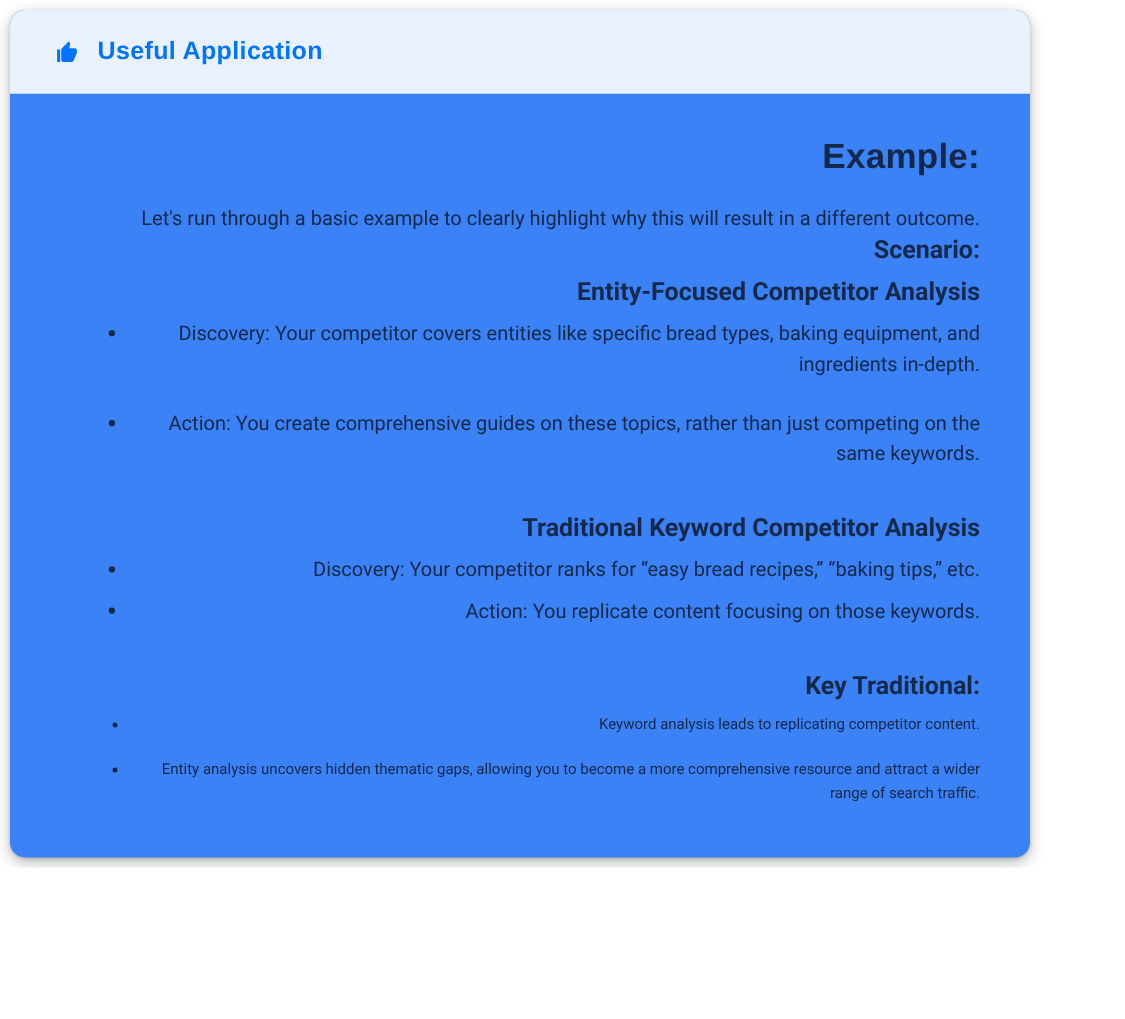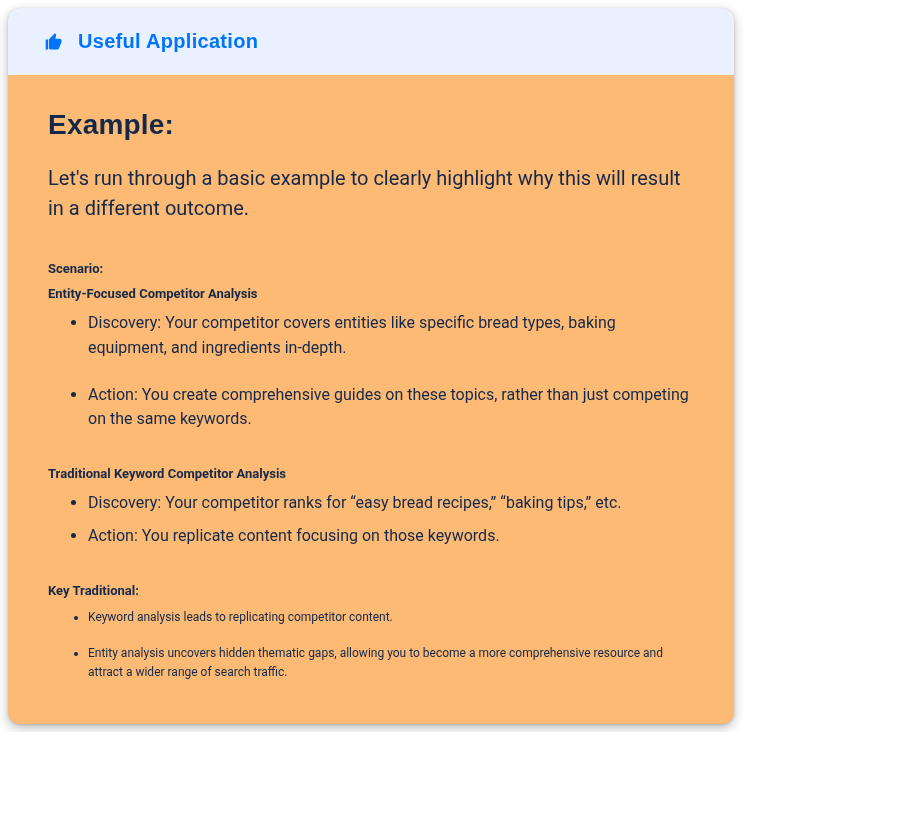--- a/index.html
+++ b/index.html
@@ -6,22 +6,22 @@
       margin: 0;
       padding: 0;
       box-sizing: border-box;
     }
     body {
       font-family: -apple-system, BlinkMacSystemFont, 'Segoe UI', Roboto, Helvetica, Arial, sans-serif;
       background: #fff;
       padding: 8px;
     }
     .card {
-      width: 726px;
-      background: #fdba74;
+      width: 816px;
+      background: #3b82f6;
       border-radius: 12px;
       box-shadow: 0 4px 12px rgba(0,0,0,0.25), 0 1px 3px rgba(0,0,0,0.15);
       overflow: hidden;
     }
     .card-header {
       background: #e8f1fd;
       padding: 22px 36px;
       display: flex;
       align-items: center;
       gap: 14px;
@@ -33,41 +33,41 @@
     }
     .card-header .title {
       font-family: 'Arial Narrow', 'Helvetica Neue Condensed', Arial, sans-serif;
       font-stretch: condensed;
       font-weight: 800;
       font-size: 20px;
       color: #0074ff;
       letter-spacing: 0.3px;
     }
     .card-body {
-      padding: 34px 40px 42px 40px;
+      padding: 34px 40px 42px 56px;
       color: #14284a;
+      text-align: right;
     }
     .example-heading {
       font-family: 'Arial Narrow', 'Helvetica Neue Condensed', Arial, sans-serif;
       font-stretch: condensed;
       font-weight: 900;
       font-size: 28px;
       color: #14284a;
       margin-bottom: 22px;
       letter-spacing: 0.2px;
     }
     .intro {
-      font-size: 20px;
+      font-size: 16px;
       line-height: 1.5;
       color: #14284a;
-      margin-bottom: 38px;
     }
     .section-label {
       font-weight: 700;
-      font-size: 13px;
+      font-size: 20px;
       color: #14284a;
       margin-bottom: 10px;
     }
     .scenario-text {
       font-size: 16px;
       line-height: 1.5;
       color: #14284a;
       margin-bottom: 38px;
     }
     .analysis-block {

